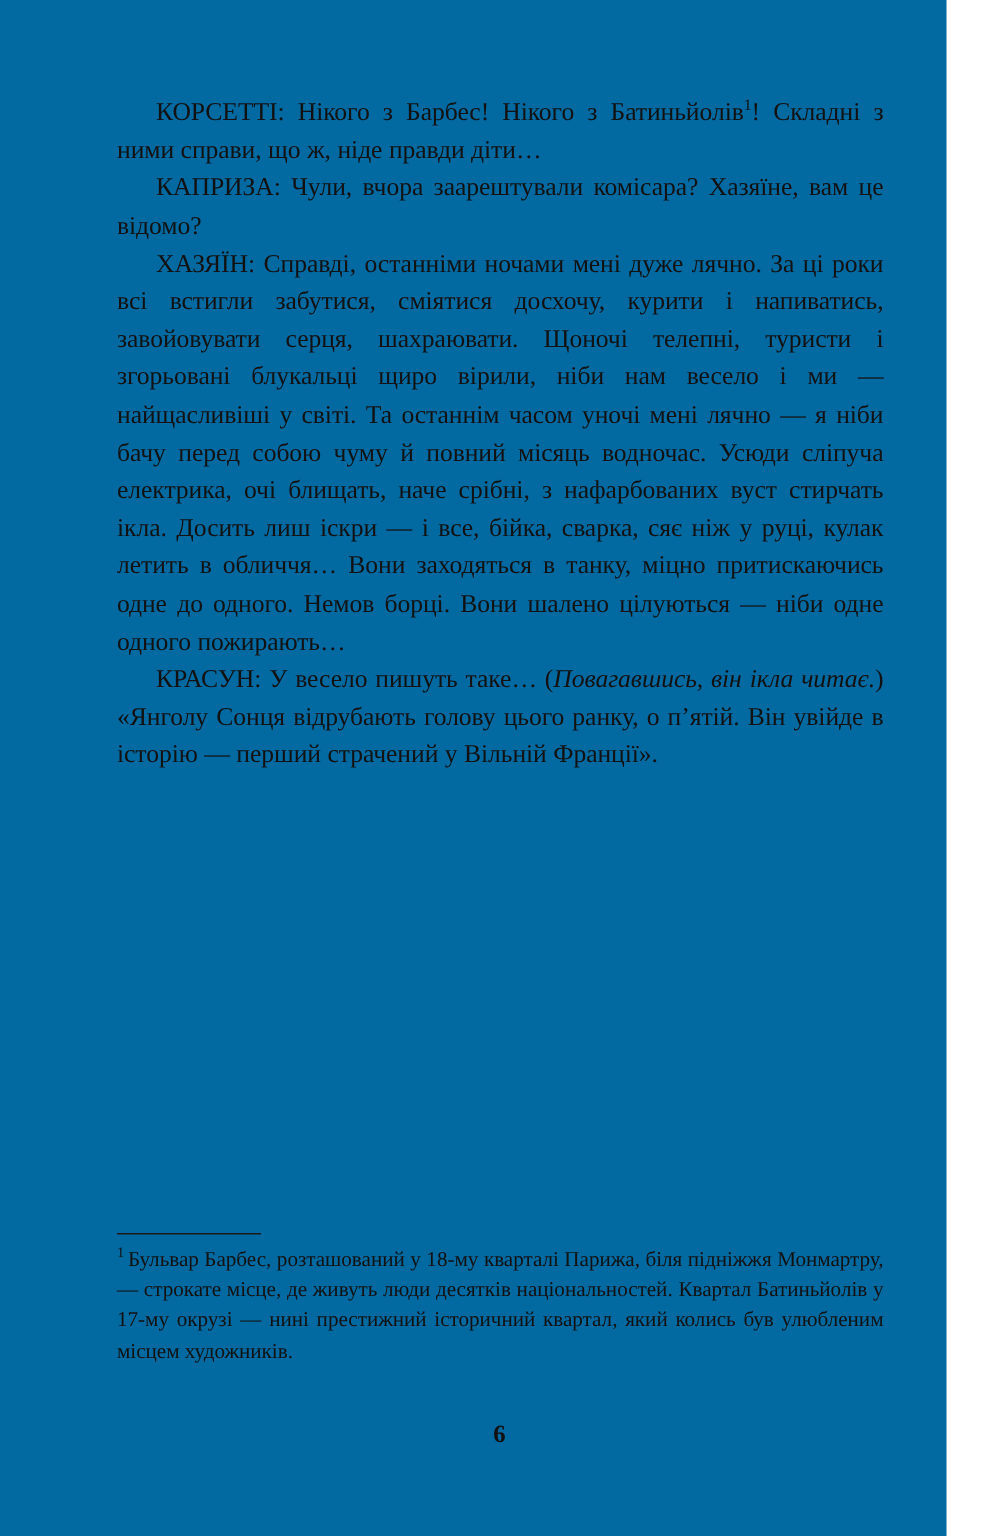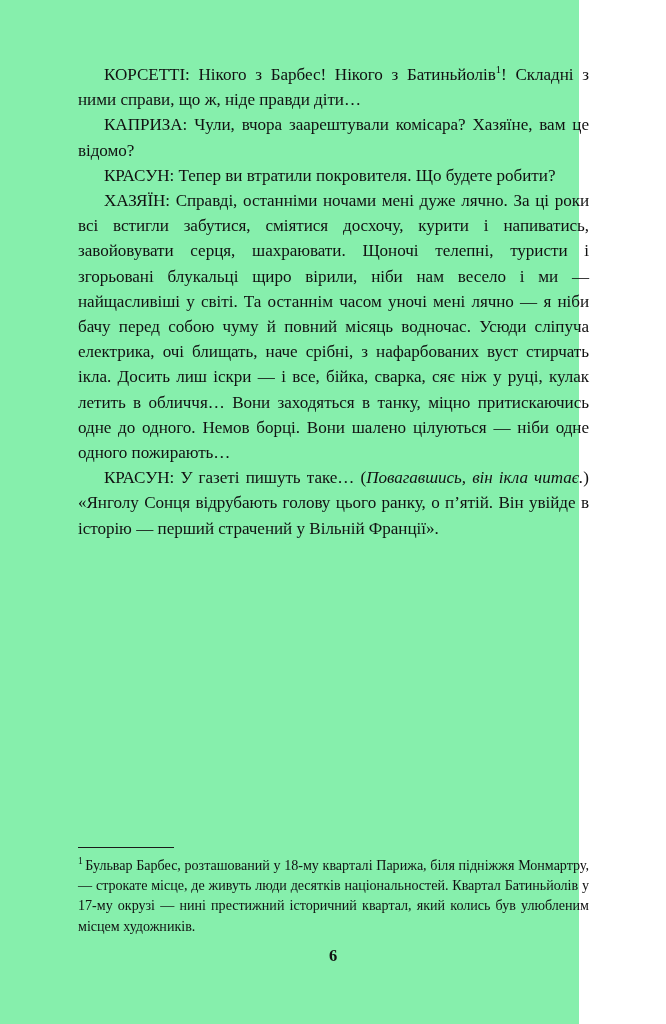--- a/index.html
+++ b/index.html
@@ -9,23 +9,23 @@
   body {
     width: 666px;
     height: 1024px;
     background: #ffffff;
     font-family: "Liberation Serif", "DejaVu Serif", serif;
     color: #111111;
     overflow: hidden;
   }
   .page {
     position: relative;
-    width: 579px;
+    width: 631px;
     height: 1024px;
-    background: #86efac;
+    background: #0369a1;
     box-sizing: border-box;
   }
   .text-block {
     position: absolute;
     left: 78px;
     top: 62px;
     width: 511px;
   }
   p.para {
     margin: 0;
@@ -42,21 +42,21 @@
     font-style: italic;
   }
   sup.fnref {
     font-size: 10.5px;
     vertical-align: super;
     line-height: 0;
   }
   .footnote-area {
     position: absolute;
     left: 78px;
-    top: 847px;
+    top: 822px;
     width: 511px;
   }
   .fn-rule {
     width: 96px;
     height: 0;
     border-top: 1.1px solid #1a1a1a;
     margin: 0 0 7px 0;
   }
   p.footnote {
     margin: 0;
@@ -94,30 +94,27 @@
       <span>КОРСЕТТІ: Нікого з Барбес! Нікого з Батиньйолів</span><sup class="fnref">1</sup><span>! Складні з ними справи, що ж, ніде правди діти…</span>
     </p>
 
 
 
 
     <p class="para">
       <span>КАПРИЗА: Чули, вчора заарештували комісара? Хазяїне, вам це відомо?</span>
     </p>
 
-    <p class="para">
-      <span>КРАСУН: Тепер ви втратили покровителя. Що будете робити?</span>
-    </p>
 
     <p class="para">
       <span>ХАЗЯЇН: Справді, останніми ночами мені дуже лячно. За ці роки всі встигли забутися, сміятися досхочу, курити і напиватись, завойовувати серця, шахраювати. Щоночі телепні, туристи і згорьовані блукальці щиро вірили, ніби нам весело і ми — найщасливіші у світі. Та останнім часом уночі мені лячно — я ніби бачу перед собою чуму й повний місяць водночас. Усюди сліпуча електрика, очі блищать, наче срібні, з нафарбованих вуст стирчать ікла. Досить лиш іскри — і все, бійка, сварка, сяє ніж у руці, кулак летить в обличчя… Вони заходяться в танку, міцно притискаючись одне до одного. Немов борці. Вони шалено цілуються — ніби одне одного пожирають…</span>
     </p>
 
     <p class="para">
-      <span>КРАСУН: У газеті пишуть таке… (</span><i>Повагавшись, він ікла читає.</i><span>) «Янголу Сонця відрубають голову цього ранку, о п’ятій. Він увійде в історію — перший страчений у Вільній Франції».</span>
+      <span>КРАСУН: У весело пишуть таке… (</span><i>Повагавшись, він ікла читає.</i><span>) «Янголу Сонця відрубають голову цього ранку, о п’ятій. Він увійде в історію — перший страчений у Вільній Франції».</span>
     </p>
 
   </div>
 
   <div class="footnote-area">
     <div class="fn-rule"></div>
     <p class="footnote"><span class="fn-marker">1</span><span>Бульвар Барбес, розташований у 18-му кварталі Парижа, біля підніжжя Монмартру, — строкате місце, де живуть люди десятків національностей. Квартал Батиньйолів у 17-му окрузі — нині престижний історичний квартал, який колись був улюбленим місцем художників.</span></p>
   </div>
 
   <div class="page-number">6</div>

